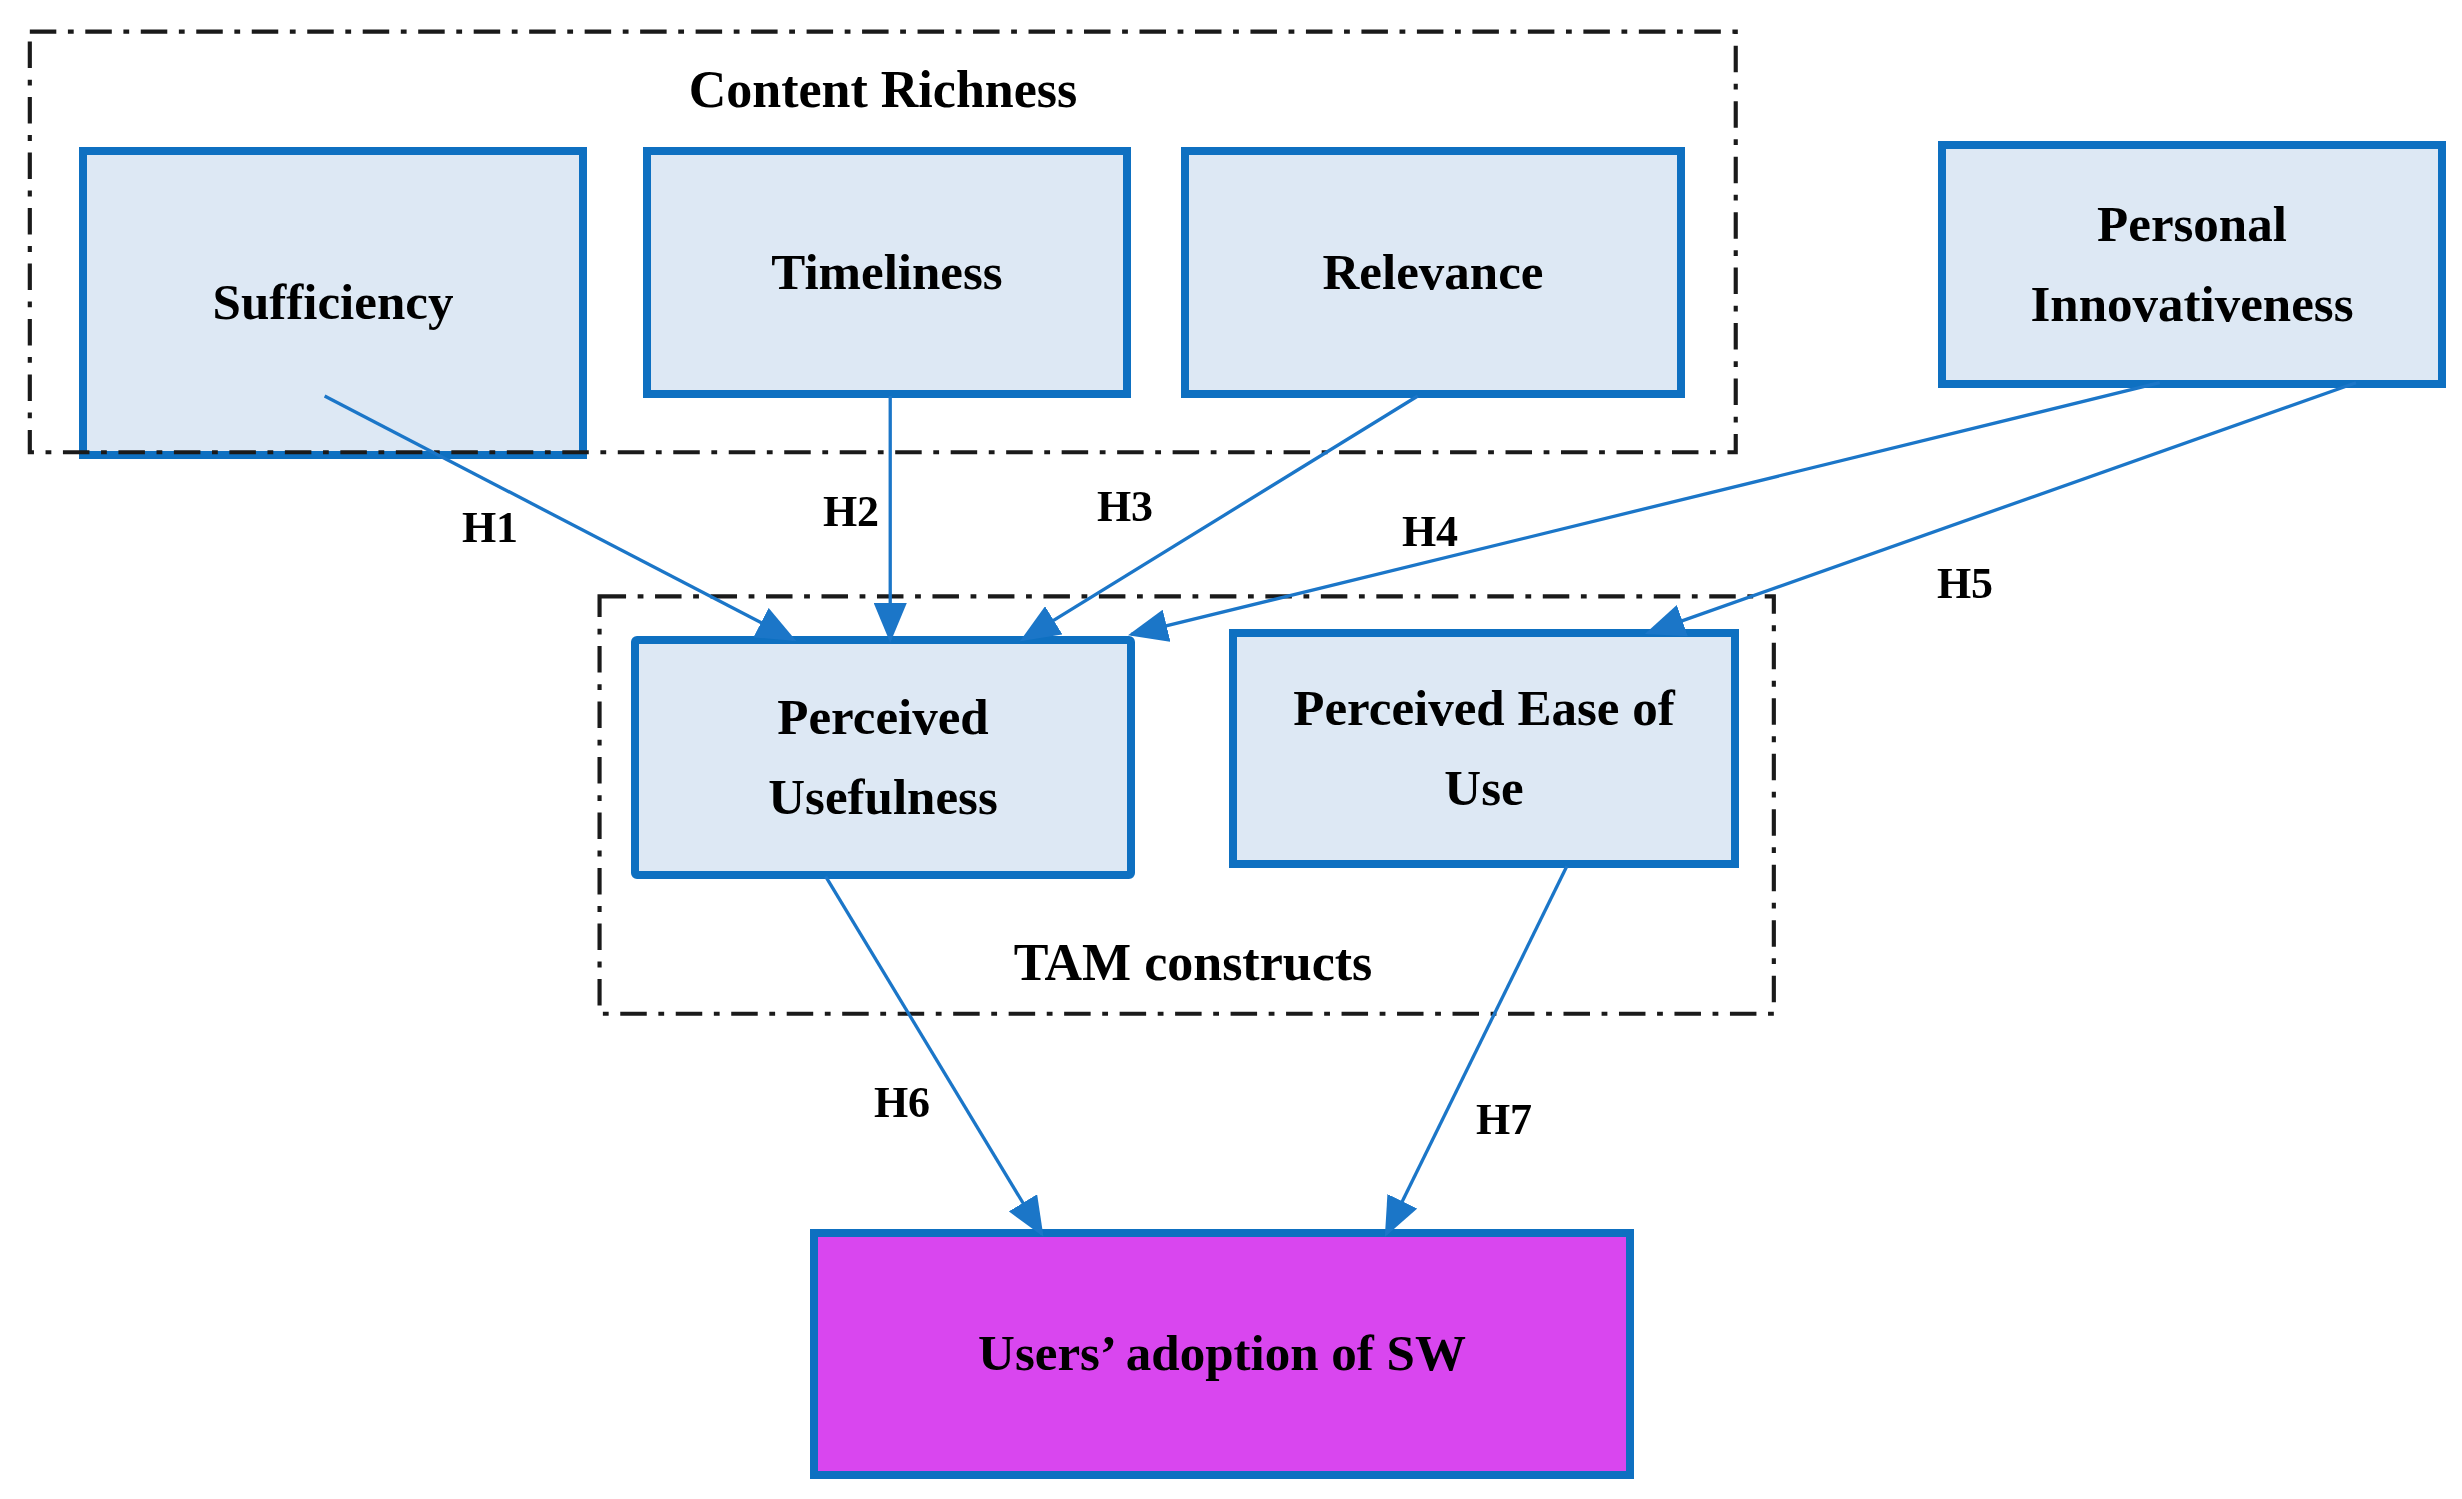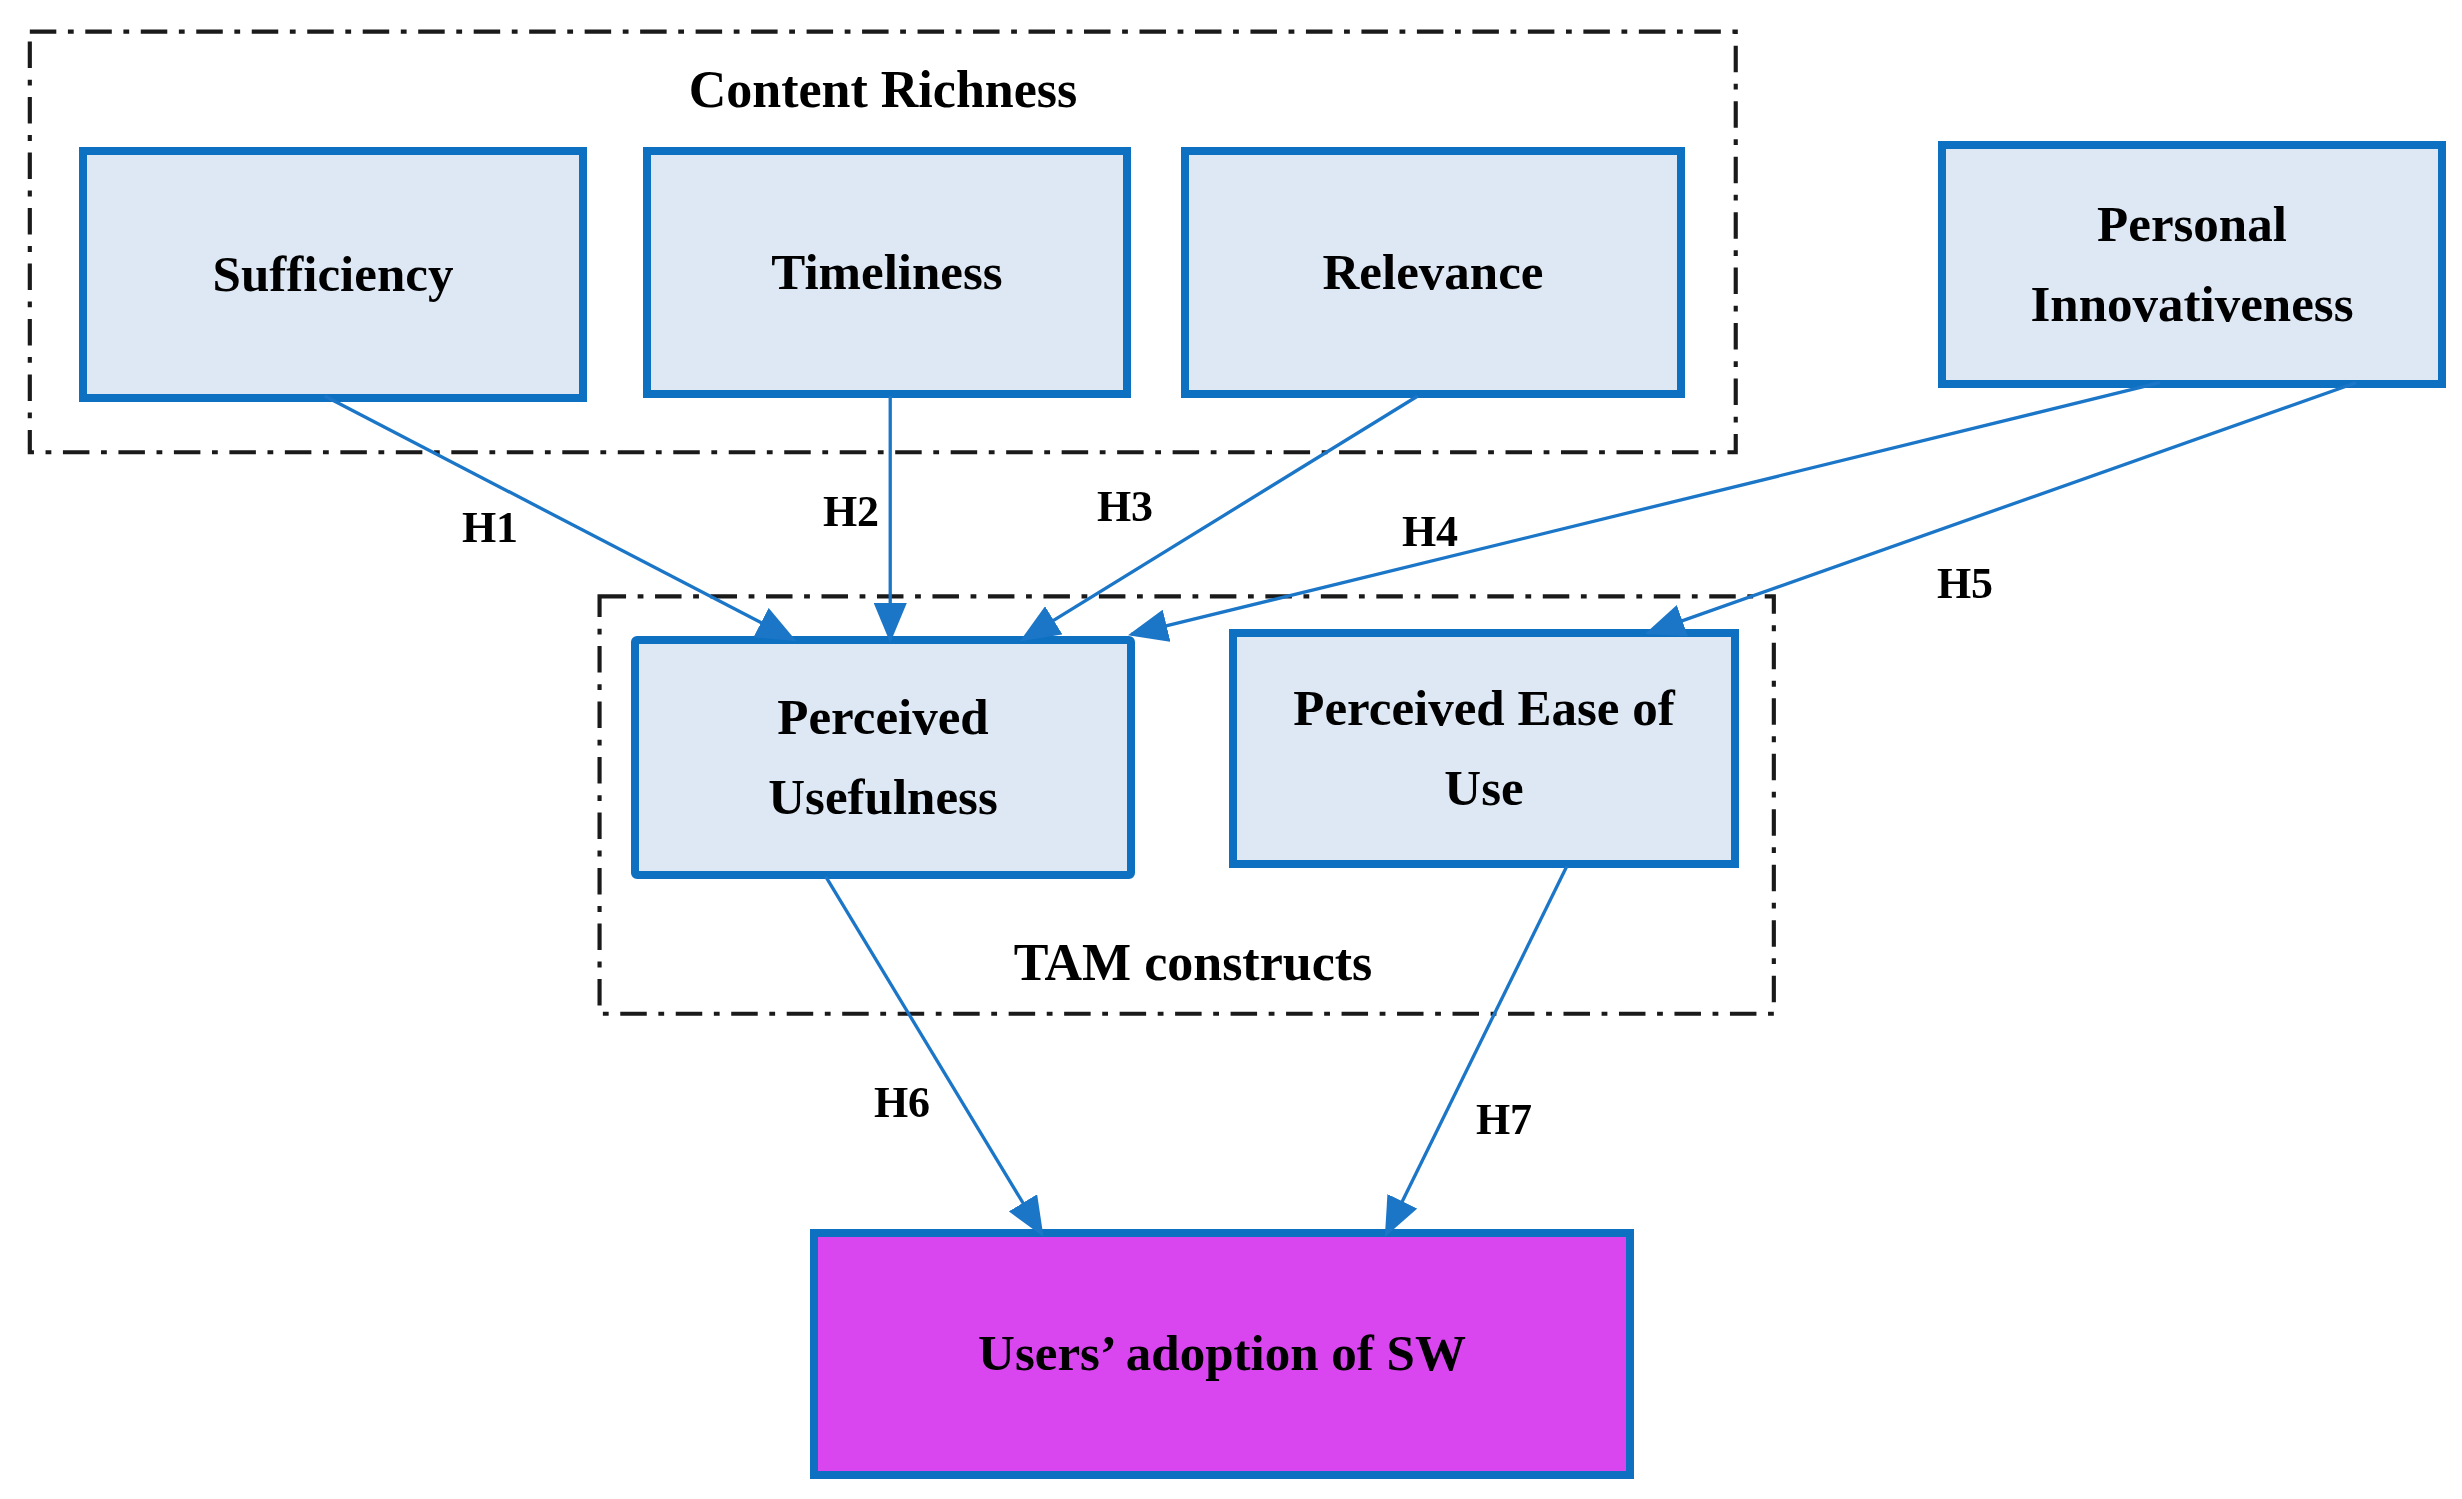--- a/index.html
+++ b/index.html
@@ -41,21 +41,21 @@
     font-weight:bold;
     font-size:44px;
     white-space:nowrap;
   }
 </style>
 </head>
 <body>
 
 <div class="canvas">
 
-  <div class="node" style="left:79px;top:147px;width:508px;height:255px;">
+  <div class="node" style="left:79px;top:147px;width:508px;height:312px;">
     <span>Sufficiency</span>
   </div>
 
   <div class="node" style="left:643px;top:147px;width:488px;height:251px;">
     <span>Timeliness</span>
   </div>
 
   <div class="node" style="left:1181px;top:147px;width:504px;height:251px;">
     <span>Relevance</span>
   </div>

